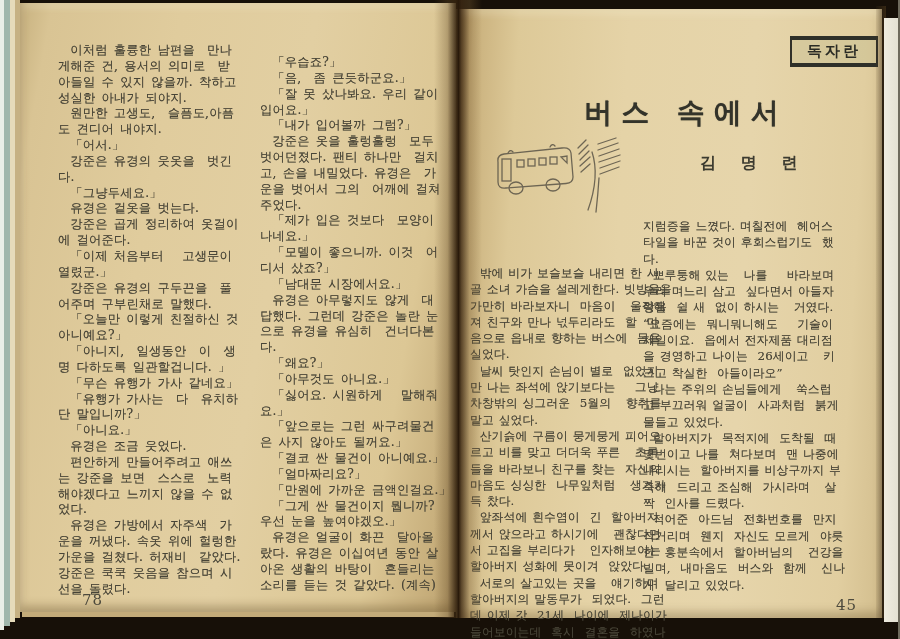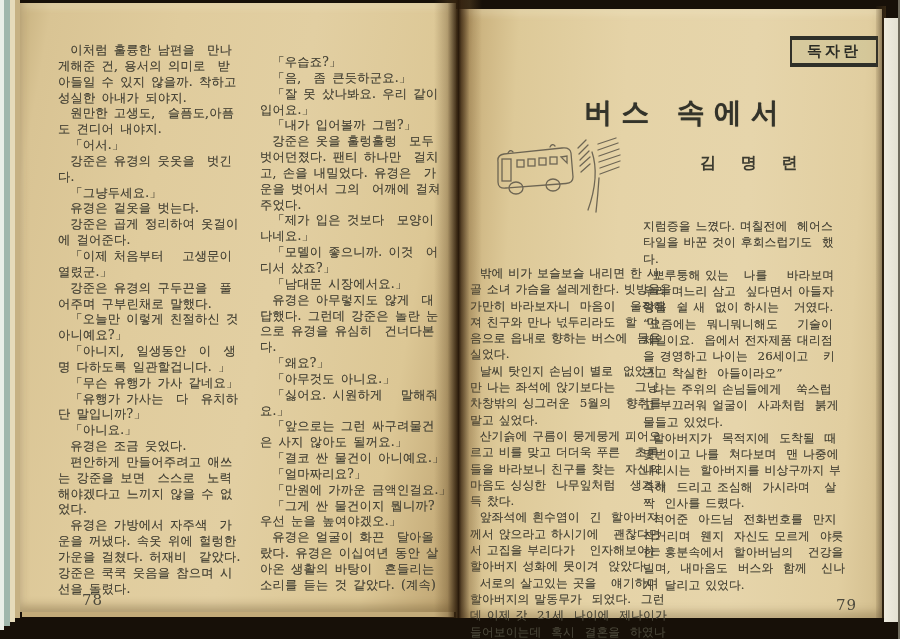--- a/index.html
+++ b/index.html
@@ -225,20 +225,20 @@
   할아버지가  목적지에  도착될  때
 몇번이고 나를  쳐다보며  맨 나중에
 내리시는  할아버지를 비상구까지 부
 축해  드리고 조심해  가시라며   살
 짝  인사를 드렸다.
   적어준  아드님  전화번호를  만지
 작거리며  웬지  자신도 모르게  야릇
 한  흥분속에서  할아버님의   건강을
 빌며,  내마음도  버스와  함께   신나
 게  달리고 있었다.</div>
-  <div class="pagenum" style="left:836px;top:596px;">79</div>
+  <div class="pagenum" style="left:836px;top:596px;">45</div>
 
   <div id="spine-shadow"></div>
   <div id="right-page-shadow"></div>
   <div id="right-white-edge"></div>
   <div id="right-outer-sliver"></div>
 
 </div>
 
 </body></html>

